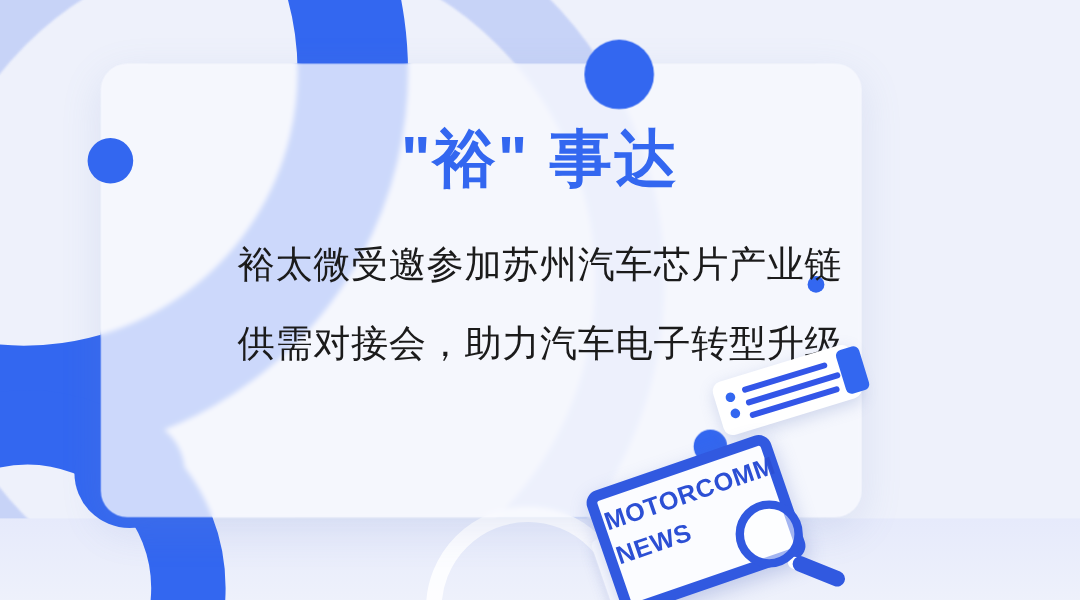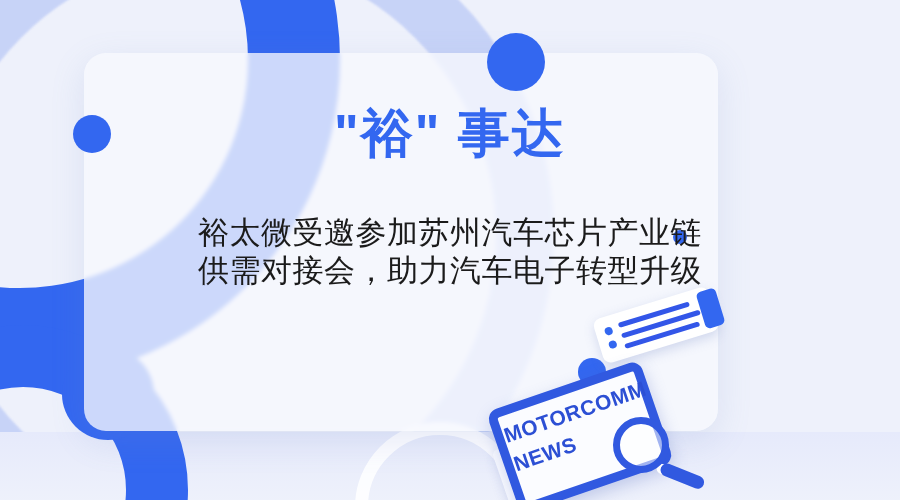--- a/index.html
+++ b/index.html
@@ -104,22 +104,22 @@
     position: absolute;
     left: 0;
     width: 900px;
     text-align: center;
     font-size: 31px;
     line-height: 38px;
     color: #1b1b1b;
     letter-spacing: .5px;
     white-space: nowrap;
   }
-  .subline-1 { top: 214px; }
-  .subline-2 { top: 252px; }
+  .subline-1 { top: 202px; }
+  .subline-2 { top: 268px; }
 
   
   .doc {
     position: absolute;
     left: 596px; top: 302px;
     width: 120px; height: 46px;
     transform: rotate(-17deg);
   }
   .doc-body {
     position: absolute; inset: 0;

